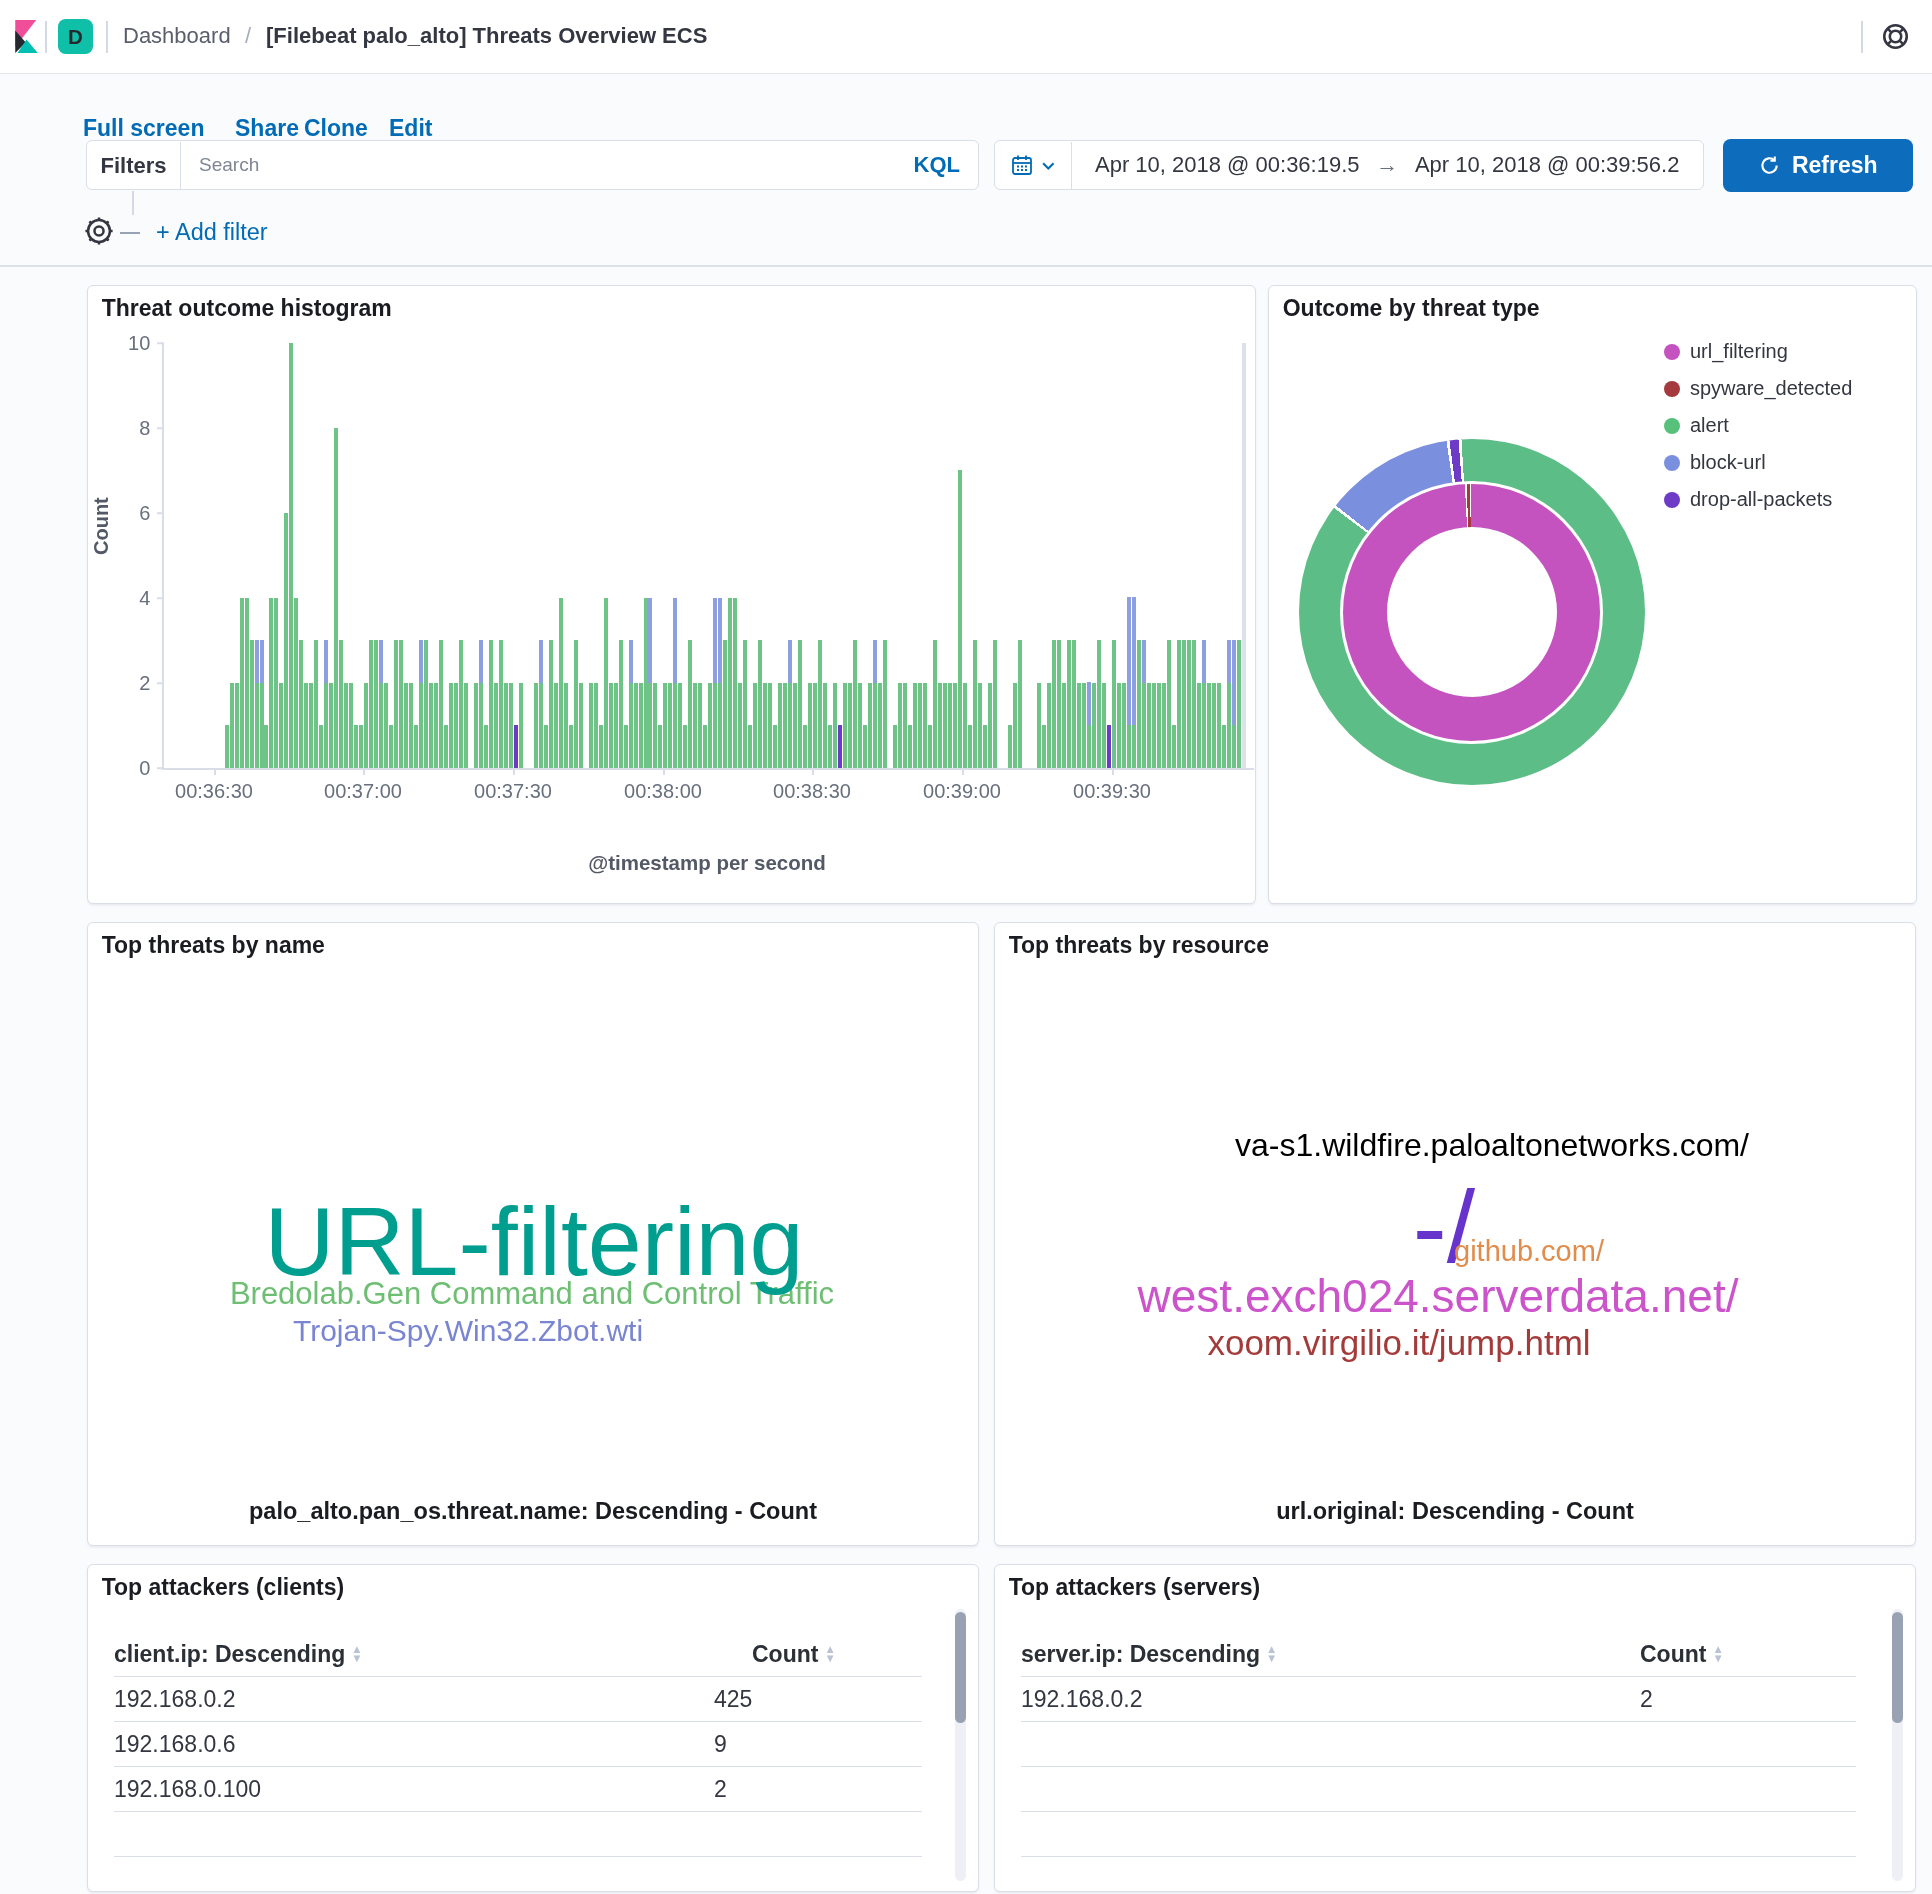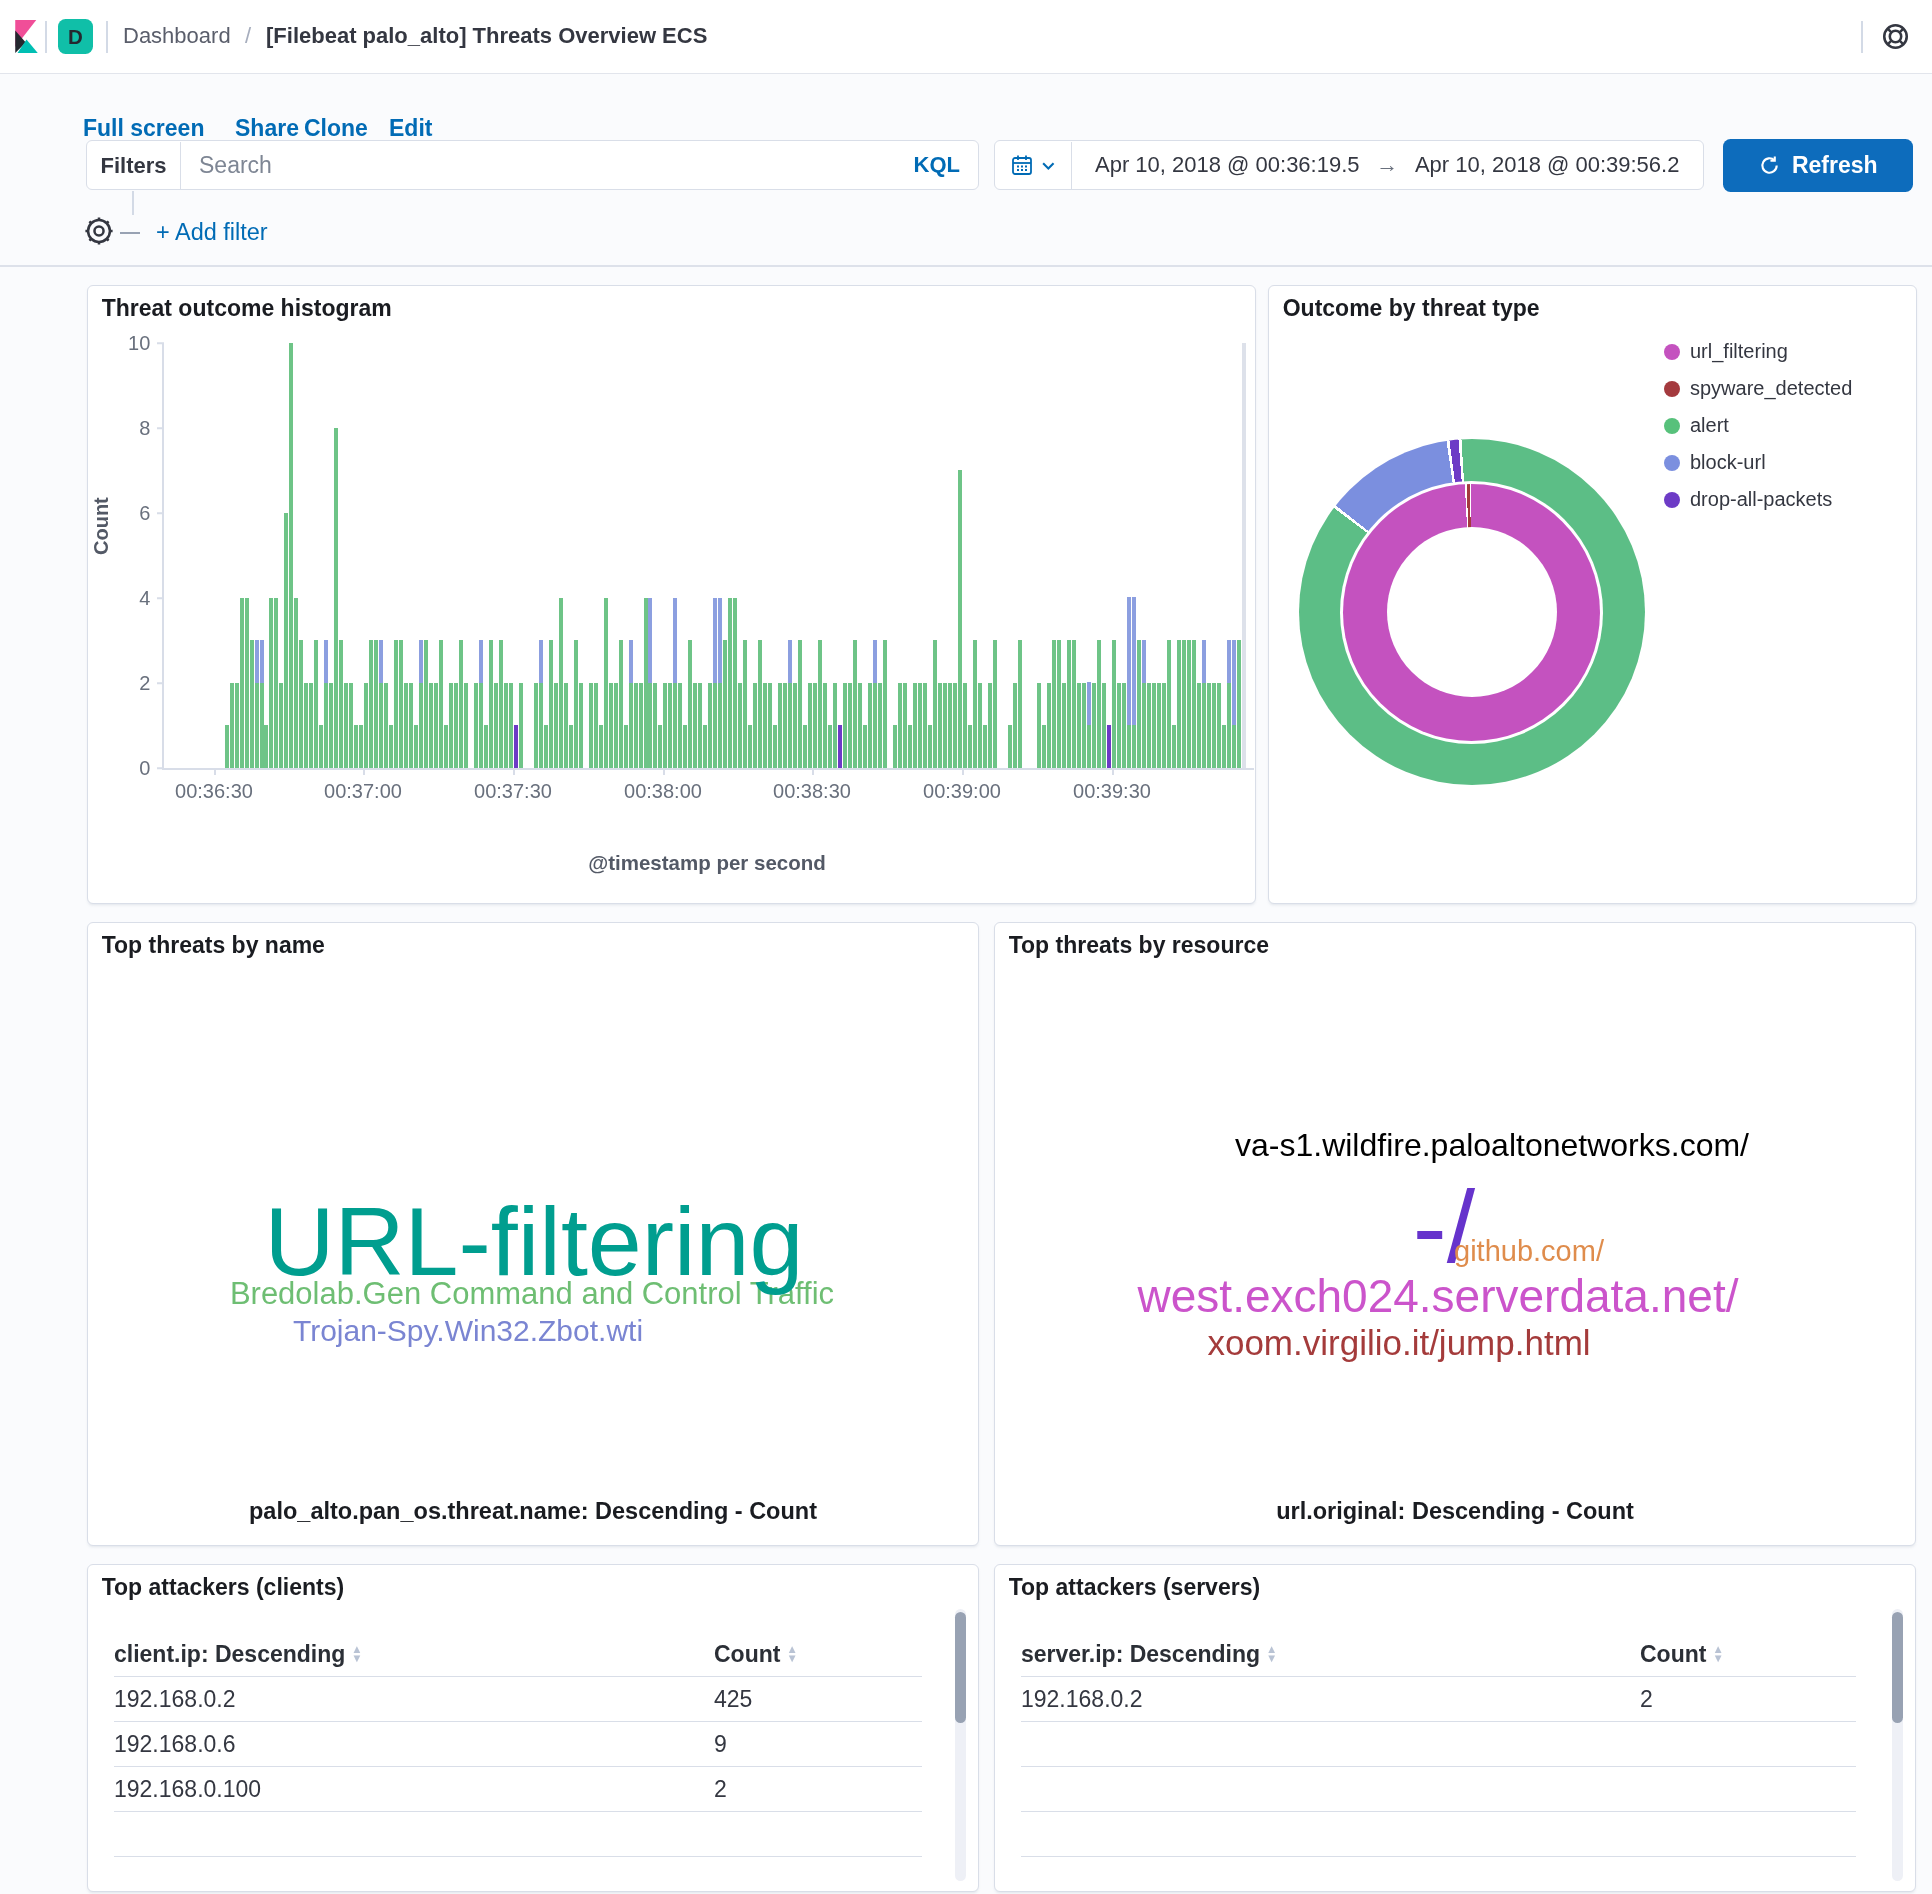--- a/index.html
+++ b/index.html
@@ -13,21 +13,21 @@
              display:flex;align-items:center;justify-content:center;font-size:20.5px;font-weight:700;color:#24282f;}
   .crumb{font-size:22px;color:#5a5e6b;}
   .crumb-sep{font-size:22px;color:#a6adbd;}
   .crumb-title{font-size:22px;font-weight:700;color:#343741;}
   
   .toplink{position:absolute;top:115px;font-size:23px;font-weight:600;color:#016bb5;cursor:pointer;}
   
   .box{position:absolute;background:#fff;border:1.5px solid #d9dee8;border-radius:6px;box-sizing:border-box;}
   #filters-box{left:86px;top:140px;width:893px;height:50px;display:flex;align-items:center;}
   #filters-label{width:93px;text-align:center;font-size:22px;font-weight:600;color:#343741;border-right:1.5px solid #d9dee8;line-height:47px;height:47px;}
-  #search-ph{flex:1;padding-left:18px;font-size:23px;color:#7e8694;}
+  #search-ph{flex:1;padding-left:18px;font-size:19px;color:#7e8694;}
   #kql{padding-right:18px;font-size:22px;font-weight:600;color:#016bb5;}
   #date-box{left:994px;top:140px;width:710px;height:50px;display:flex;align-items:center;}
   #date-ic-wrap{width:76px;height:47px;display:flex;align-items:center;justify-content:center;gap:6px;border-right:1.5px solid #d9dee8;}
   .datetxt{font-size:22px;color:#343741;}
   #refresh-btn{position:absolute;left:1723px;top:139px;width:190px;height:53px;background:#0d6cbc;border-radius:7.6px;
                display:flex;align-items:center;justify-content:center;gap:10.6px;color:#fff;font-size:23px;font-weight:600;cursor:pointer;}
   #connector{position:absolute;left:132px;top:191px;width:1.5px;height:24px;background:#d3dae6;}
   #dash{position:absolute;left:120px;top:232px;width:20px;height:2.3px;background:#98a2b3;}
   #addfilter{position:absolute;left:156px;top:219px;font-size:23.5px;font-weight:500;color:#016bb5;cursor:pointer;}
   #rule{position:absolute;left:0;top:265px;width:1933px;height:1.5px;background:#dde1ea;}
@@ -843,21 +843,21 @@
       <span class="word" style="left: 534px; top: 328px; font-size: 29px; color: rgb(223, 140, 76);">github.com/</span>
       <span class="word" style="left: 443px; top: 373px; font-size: 46px; color: rgb(203, 84, 203);">west.exch024.serverdata.net/</span>
       <span class="word" style="left: 404px; top: 420px; font-size: 35px; color: rgb(164, 59, 59);">xoom.virgilio.it/jump.html</span>
     </div>
   <div class="caption">url.original: Descending - Count</div>
 </div>
 
 <div class="panel" style="left:87px;top:1564px;width:892px;height:328px;">
   <div class="ptitle">Top attackers (clients)</div>
   <div id="table-clients" class="tbl" style="width:808px;--countcol:600px;">
-      <div class="trow thead" style="grid-template-columns: var(--countcol) auto;">
+      <div class="trow thead" style="grid-template-columns: var(--countcol) auto; gap: 38px;">
         <div class="thcell">
           <span>client.ip: Descending</span>
           <span class="sort">▲<br>▼</span>
         </div>
         <div class="thcell">
           <span>Count</span>
           <span class="sort">▲<br>▼</span>
         </div>
       </div>
       <div class="trow" style="grid-template-columns: var(--countcol) auto;">

